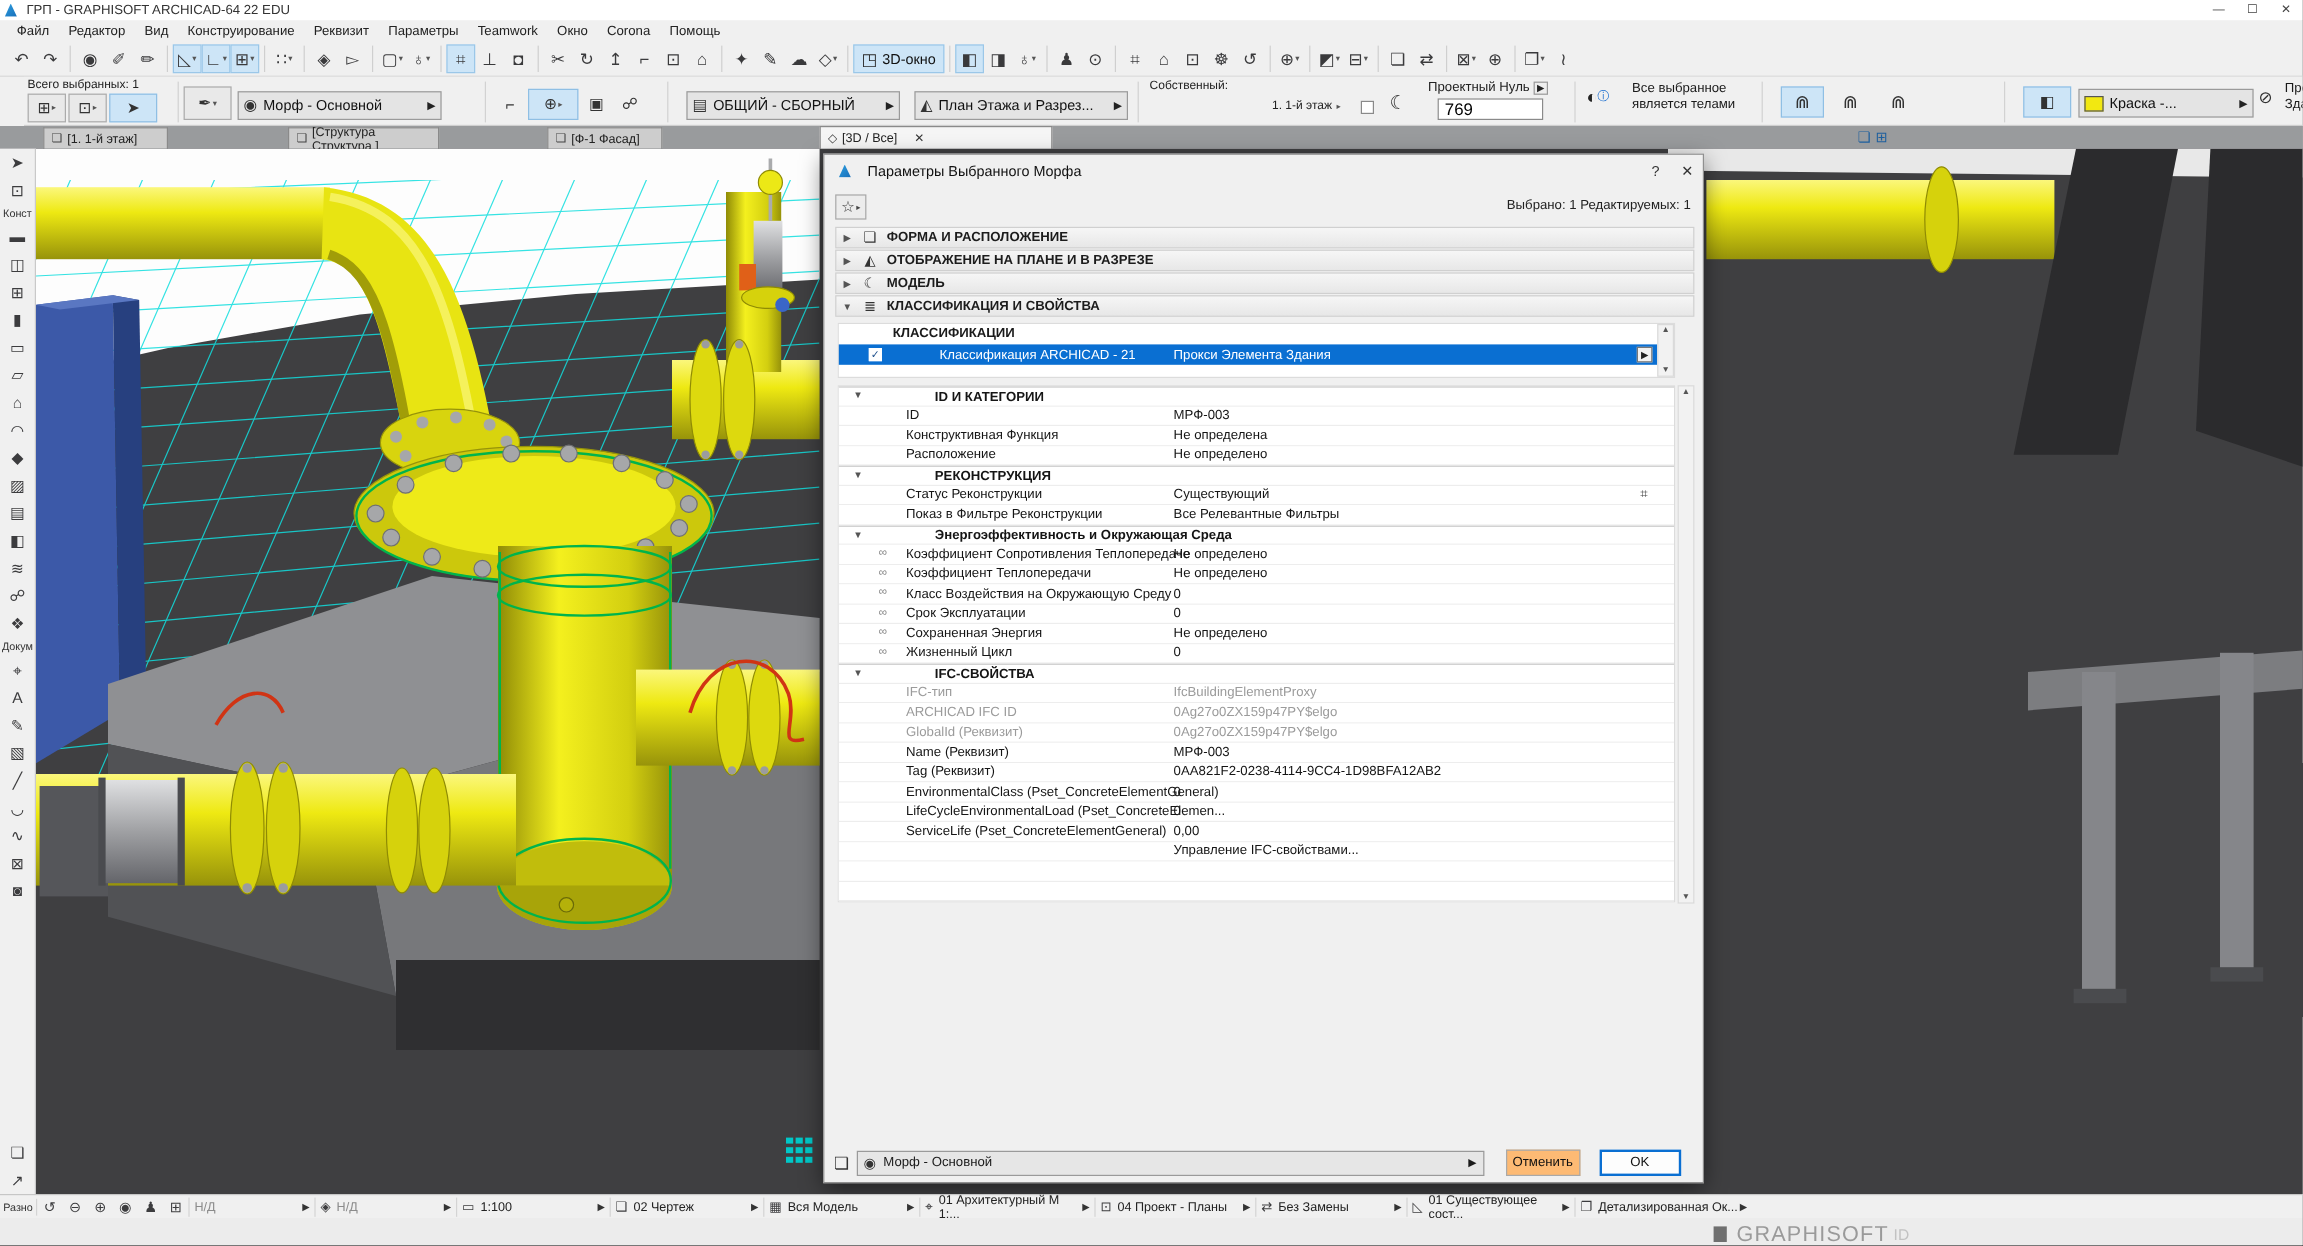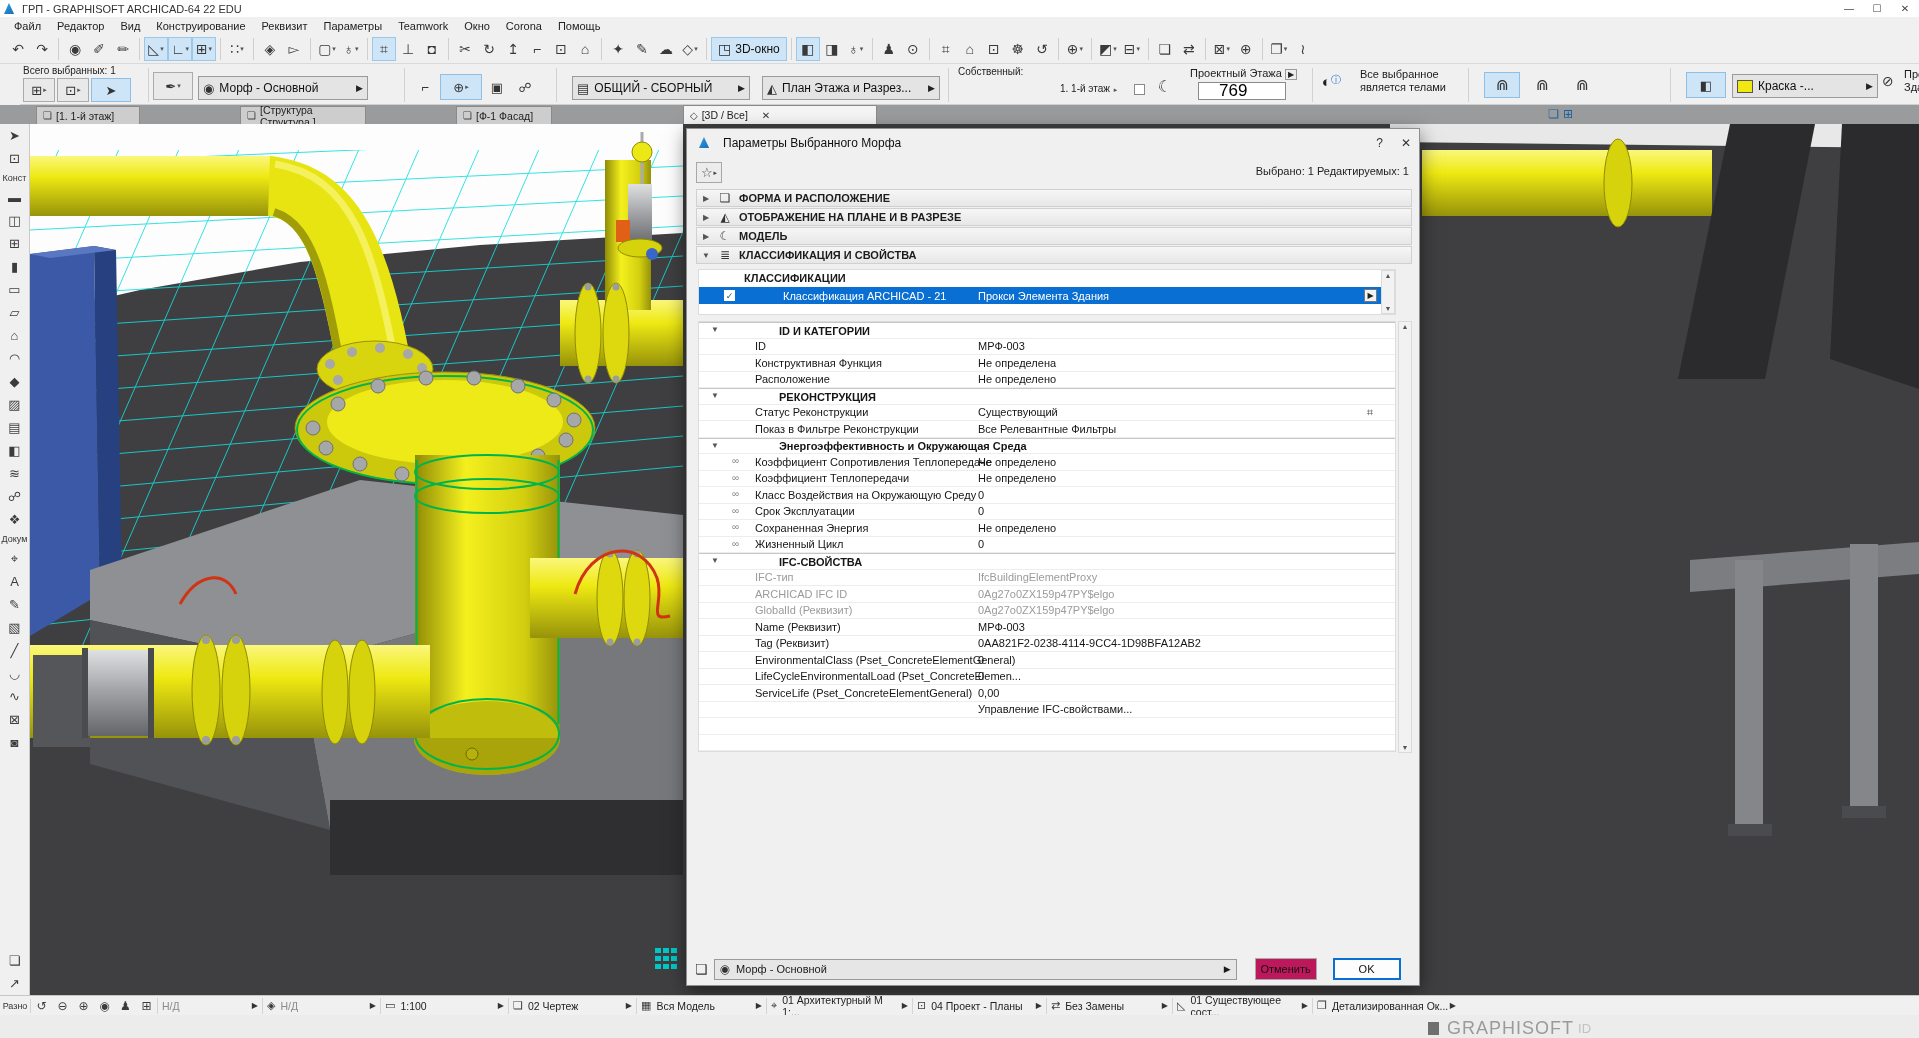--- a/index.html
+++ b/index.html
@@ -27,21 +27,21 @@
   
   .infobox{position:absolute;left:0;top:64px;width:1919px;height:41px;background:#f0f0f0;border-bottom:1px solid #cfcfcf;margin-left:20px;}
   .ib-abs{position:absolute;}
   .smalllbl{font-size:10px;color:#222;}
   .ibtn{border:1px solid #ababab;background:#e9e9e9;display:flex;align-items:center;justify-content:center;font-size:13px;color:#333;}
   .ibtn.hl{background:#cde5f7;border-color:#8fbfe4;}
   .combo{border:1px solid #9a9a9a;background:#e4e4e4;display:flex;align-items:center;padding:0 4px;font-size:12px;color:#111;}
   .combo .cico{font-size:13px;margin-right:5px;color:#333;}
   .combo .carr{margin-left:auto;font-size:9px;color:#222;}
   .ib-sep{position:absolute;top:4px;width:1px;height:34px;background:#d2d2d2;}
-  .elev-input{border:1px solid #8a8a8a;background:#fff;font-size:17px;padding:1px 20px;}
+  .elev-input{border:1px solid #8a8a8a;background:#fff;font-size:14px;padding:1px 5px;}
   .swatch{width:16px;height:13px;background:#f2e811;border:1px solid #555;margin-right:5px;}
   .tinytext{font-size:10px;color:#222;}
 
   
   .tabbar{position:absolute;left:0;top:105px;width:1919px;height:19px;background:#999b9d;}
   .tab{position:absolute;top:1px;height:18px;background:#cdcdcd;border:1px solid #8a8a8a;border-bottom:none;display:flex;align-items:center;padding:0 6px;font-size:10.5px;color:#222;}
   .tab .g{font-size:10px;margin-right:4px;color:#444;}
   .tab.active{background:#f5f5f5;height:19px;top:0;}
   .tab .close{margin-left:14px;font-size:10px;color:#333;}
   .tabbar-right{position:absolute;right:346px;top:2px;display:flex;gap:4px;}
@@ -85,21 +85,21 @@
   .prow.group .lbl,.prow.group2 .lbl{font-weight:bold;margin-left:24px;}
   .prow .exp{position:absolute;left:12px;top:2px;font-size:8px;color:#555;}
   .prow .chain{position:absolute;left:33px;top:1px;font-size:10px;color:#8a8a8a;}
   .prow.gray .lbl,.prow.gray .val{color:#9b9b9b;}
   .prow .trail{position:absolute;right:22px;top:1px;font-size:11px;color:#444;}
   .dlg-footer{position:absolute;left:0;top:822px;width:100%;height:36px;display:flex;align-items:center;}
   .f-ico{font-size:14px;color:#333;margin:0 6px 0 8px;}
   .f-combo{width:523px;height:21px;border:1px solid #9a9a9a;background:#e6e6e6;display:flex;align-items:center;padding:0 5px;font-size:11px;}
   .f-combo .cico{margin-right:6px;font-size:12px;color:#333;}
   .f-combo .carr{margin-left:auto;font-size:9px;}
-  .btn{height:22px;border:1px solid #a9a9a9;background:#be185d;display:flex;align-items:center;justify-content:center;font-size:11px;color:#111;}
+  .btn{height:22px;border:1px solid #a9a9a9;background:#fdba74;display:flex;align-items:center;justify-content:center;font-size:11px;color:#111;}
   .btn.cancel{width:62px;margin-left:18px;}
   .btn.ok{width:68px;margin-left:16px;background:#fdfdfd;border:2px solid #0a6fd2;}
 
   
   .statusbar{position:absolute;left:0;top:995px;width:1919px;height:20px;background:#f0f0f0;border-top:1px solid #c6c6c6;display:flex;align-items:center;}
   .sb-left{width:30px;text-align:center;font-size:9px;color:#333;flex:none;}
   .sb-nav{display:flex;flex:none;border-left:1px solid #d4d4d4;}
   .sb-nav span{width:21px;text-align:center;font-size:12px;color:#3c3c3e;}
   .sb-seg{display:flex;align-items:center;border-left:1px solid #d4d4d4;height:16px;padding:0 4px;flex:none;}
   .sb-seg .g{font-size:11px;color:#3c3c3e;margin-right:5px;}
@@ -235,21 +235,21 @@
     <div class="ib-abs combo" style="left:742px;top:12px;width:178px;height:24px;">
       <span class="cico">◭</span>
       <span>План Этажа и Разрез...</span>
       <span class="carr">▶</span>
     </div>
     <div class="ib-sep" style="left:928px;"></div>
     <div class="ib-abs smalllbl" style="left:938px;top:2px;">Собственный:</div>
     <div class="ib-abs tinytext" style="left:1040px;top:19px;"><span>1. 1-й этаж</span> <span class="tarrow">▸</span></div>
     <div class="ib-abs" style="left:1114px;top:20px;width:11px;height:11px;border:1px solid #8a8a8a;background:#fff;"></div>
     <div class="ib-abs ibtn" style="left:1130px;top:8px;width:30px;height:28px;border-color:transparent;background:none;font-size:16px;">☾</div>
-    <div class="ib-abs smalllbl" style="left:1170px;top:3px;font-size:11px;"><span>Проектный Этажа</span> <span style="border:1px solid #999;background:#eee;font-size:8px;padding:0 2px;">▶</span></div>
+    <div class="ib-abs smalllbl" style="left:1170px;top:3px;font-size:11px;"><span>Проектный Нуль</span> <span style="border:1px solid #999;background:#eee;font-size:8px;padding:0 2px;">▶</span></div>
     <input class="ib-abs elev-input" style="left: 1178px; top: 18px; width: 88px; height: 18px;" value="769">
     <div class="ib-sep" style="left:1292px;"></div>
     <div class="ib-abs" style="left:1302px;top:9px;font-size:15px;color:#222;">◐<span style="font-size:10px;color:#1d6fd0;vertical-align:top;">ⓘ</span></div>
     <div class="ib-abs" style="left:1340px;top:4px;font-size:11px;">Все выбранное</div>
     <div class="ib-abs" style="left:1340px;top:17px;font-size:11px;">является телами</div>
     <div class="ib-sep" style="left:1448px;"></div>
     <div class="ib-abs ibtn hl" style="left:1464px;top:8px;width:36px;height:26px;font-size:15px;">⋒</div>
     <div class="ib-abs ibtn" style="left:1504px;top:8px;width:36px;height:26px;border-color:transparent;background:none;font-size:15px;">⋒</div>
     <div class="ib-abs ibtn" style="left:1544px;top:8px;width:36px;height:26px;border-color:transparent;background:none;font-size:15px;">⋒</div>
     <div class="ib-sep" style="left:1650px;"></div>

